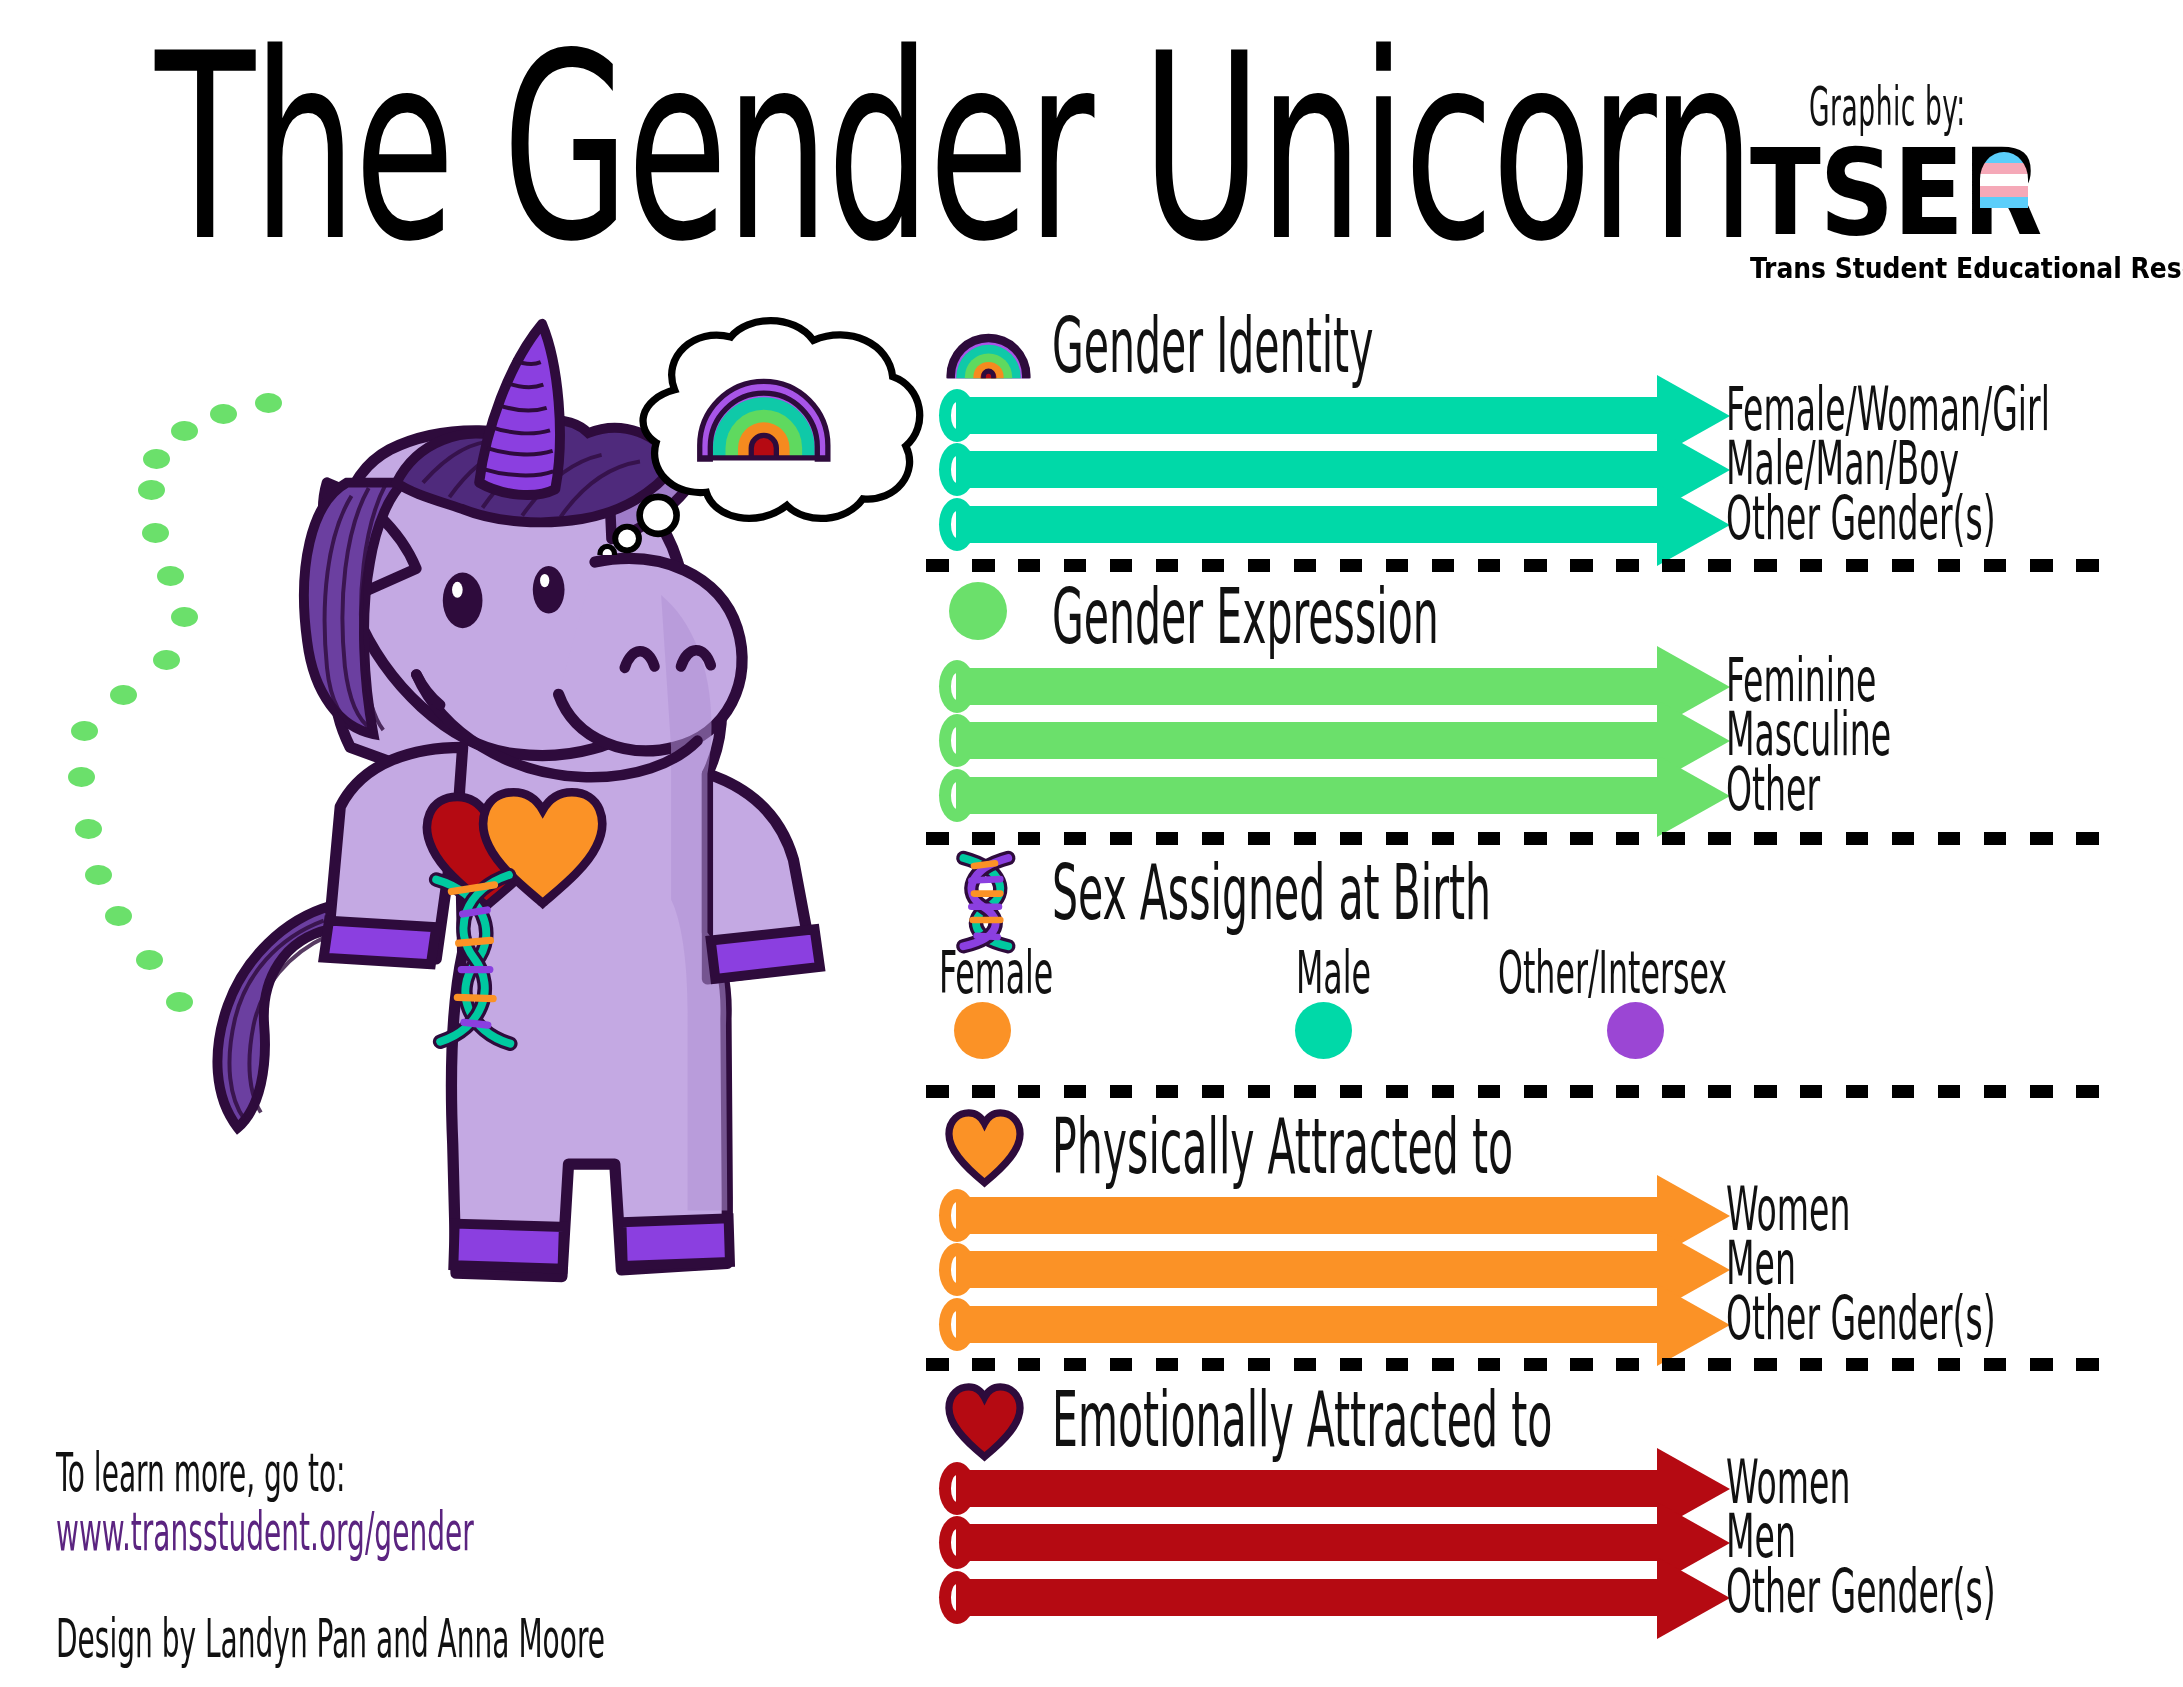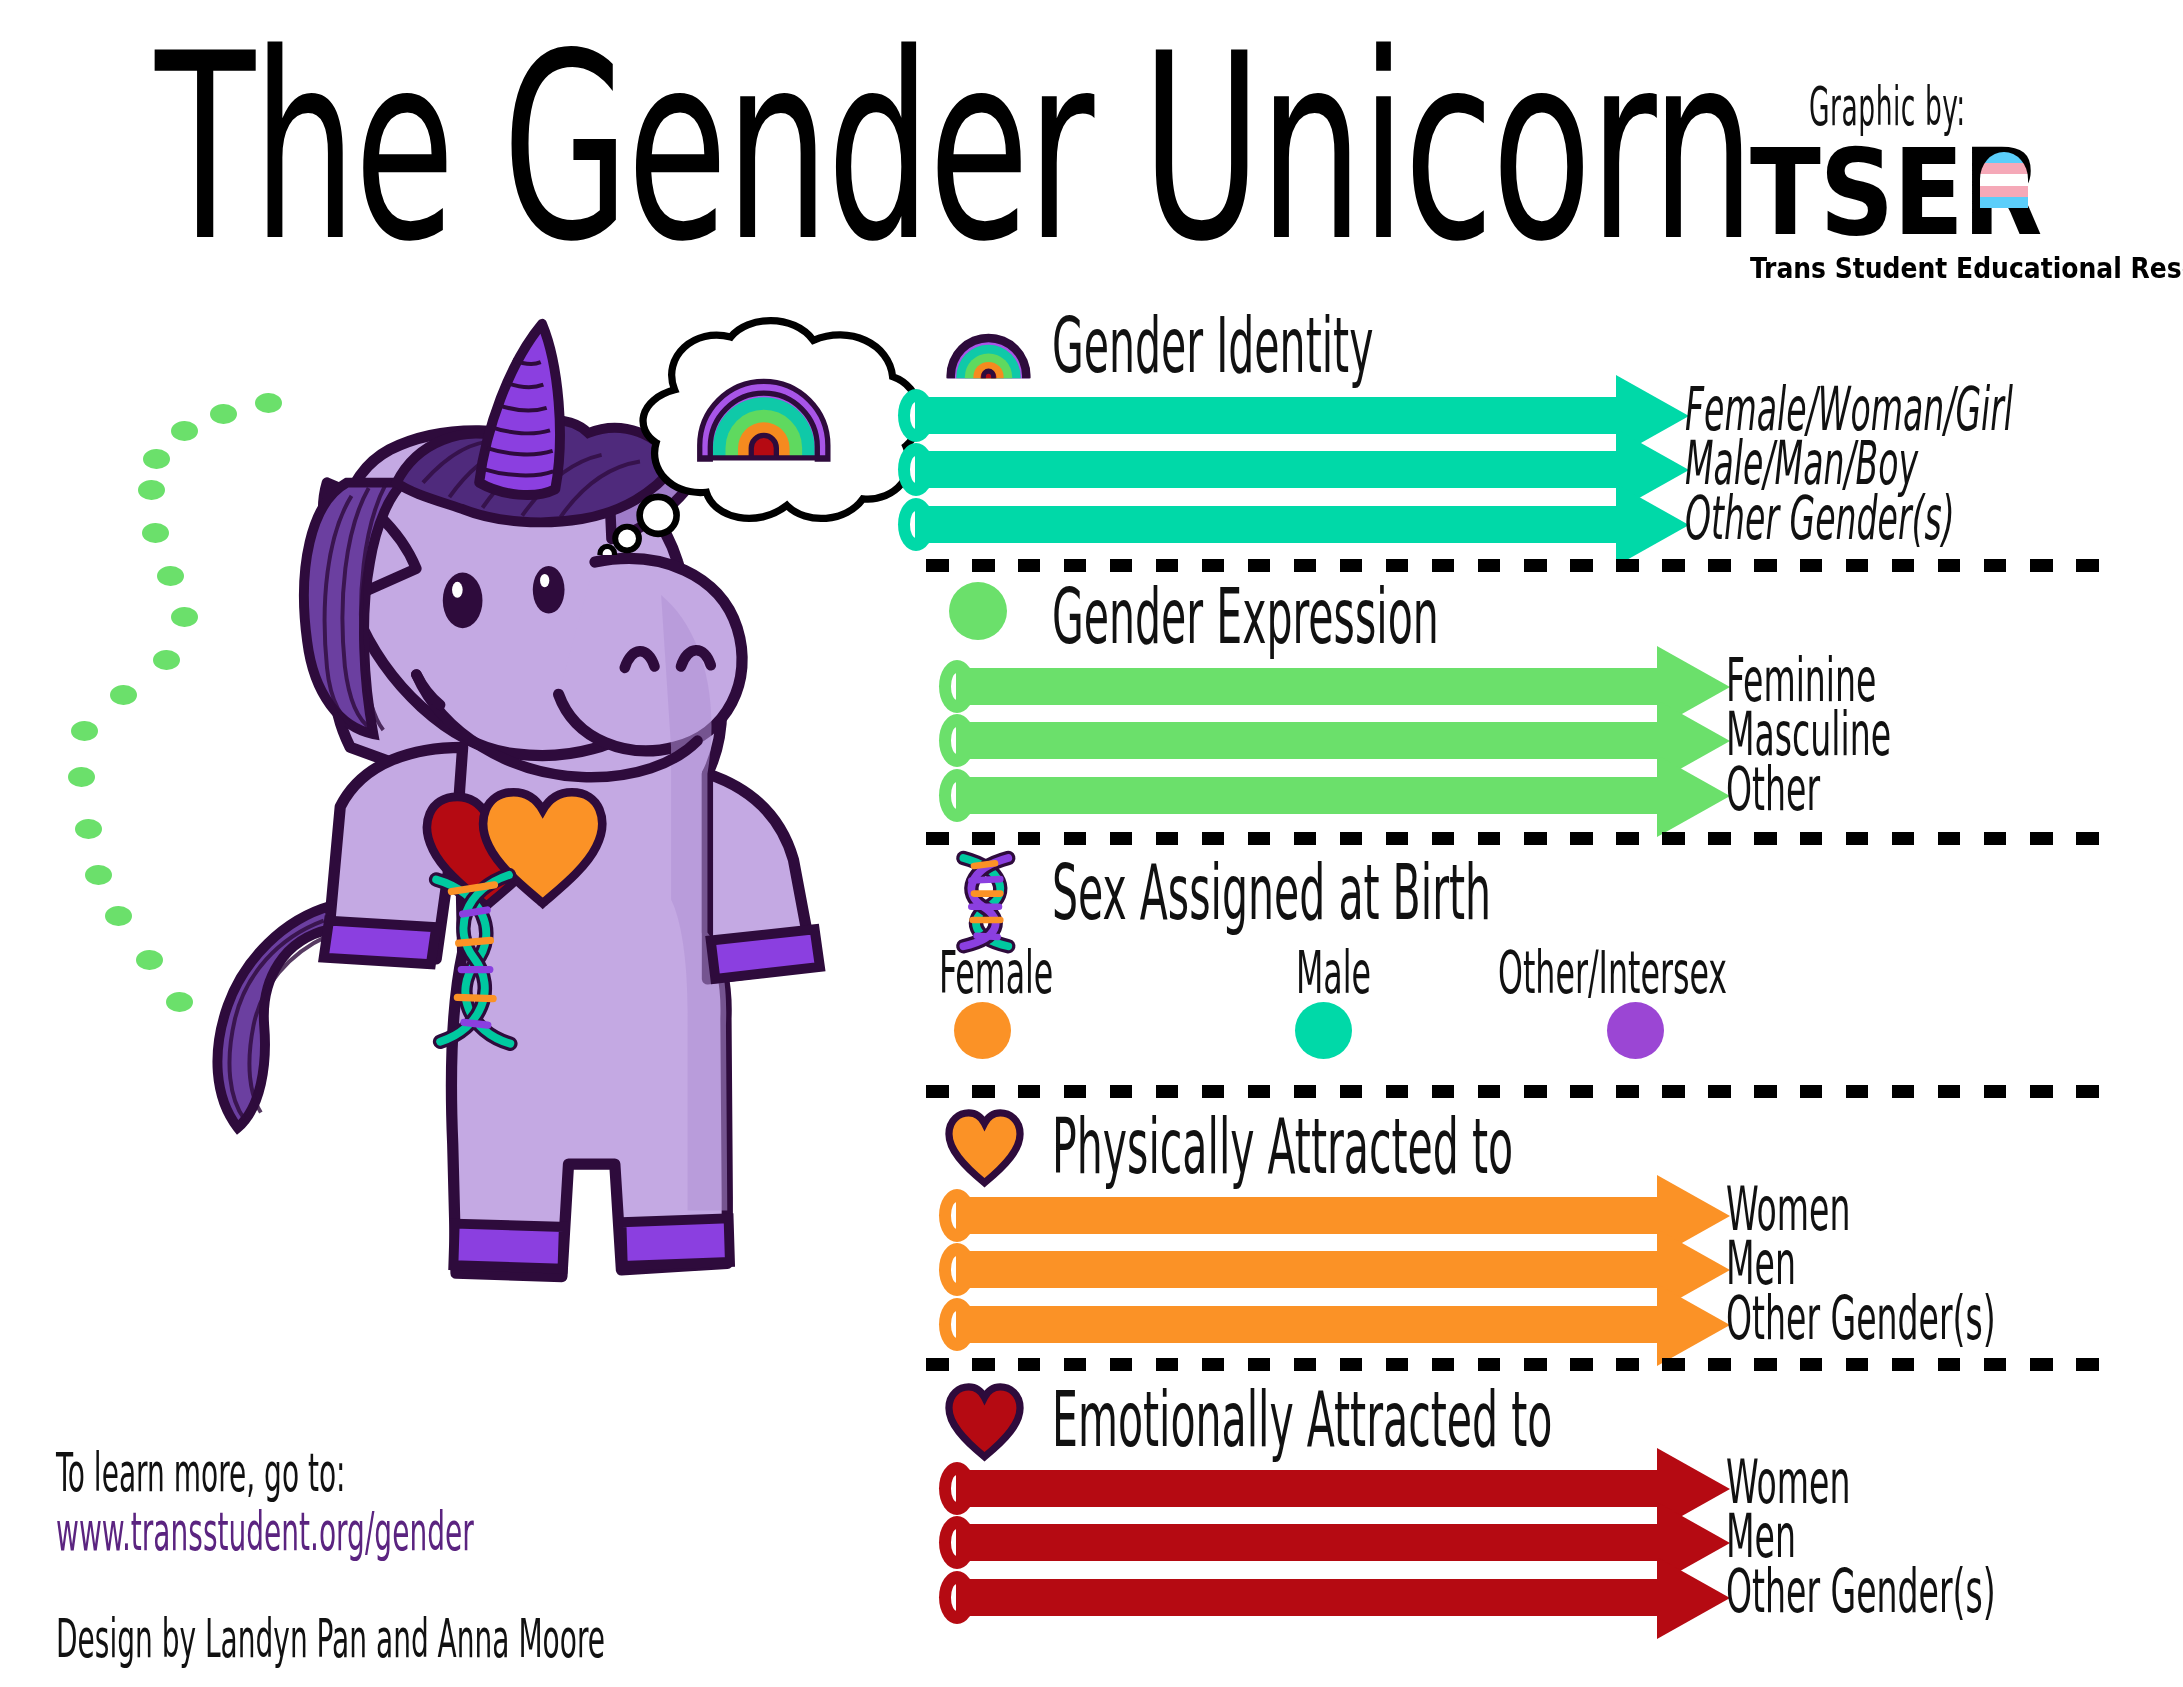--- a/index.html
+++ b/index.html
@@ -232,21 +232,21 @@
   <path d="M 34 102 A 36 36 0 0 1 106 102 L 106 104 L 34 104 Z" fill="#5FD95F"></path>
   <path d="M 47 102 A 23 23 0 0 1 93 102 L 93 104 L 47 104 Z" fill="#F58A1F"></path>
   <path d="M 58 102 A 12 12 0 0 1 82 102 L 82 104 L 58 104 Z" fill="#B50A12"></path>
   <path d="M 7 104 L 7 100 A 63 63 0 0 1 133 100 L 133 104 L 121 104 L 121 100
            A 51 51 0 0 0 19 100 L 19 104 Z" fill="#2E0B3C"></path>
   <path d="M 59 104 L 59 100 A 11 11 0 0 1 81 100 L 81 104 L 74 104 L 74 101
            A 4 4 0 0 0 66 101 L 66 104 Z" fill="#2E0B3C"></path>
 </svg>
 <div class="abs sec-head" style="left:1052px;top:301px;">Gender Identity</div>
 
-<div class="abs" style="left:898px;top:397px;width:1191px;height:159px;font-style:italic;">
+<div class="abs" style="left:939px;top:397px;width:1191px;height:159px;">
   <div class="arrow" style="left:0;top:0;width:781px;">
     <div class="ring" style="background:#00D9A8"></div>
     <div class="shaft" style="width:701px;background:#00D9A8"></div>
     <div class="head" style="left:718px;border-left:73px solid #00D9A8"></div>
   </div>
   <div class="arrow" style="left:0;top:54px;width:781px;">
     <div class="ring" style="background:#00D9A8"></div>
     <div class="shaft" style="width:701px;background:#00D9A8"></div>
     <div class="head" style="left:718px;border-left:73px solid #00D9A8"></div>
   </div>

